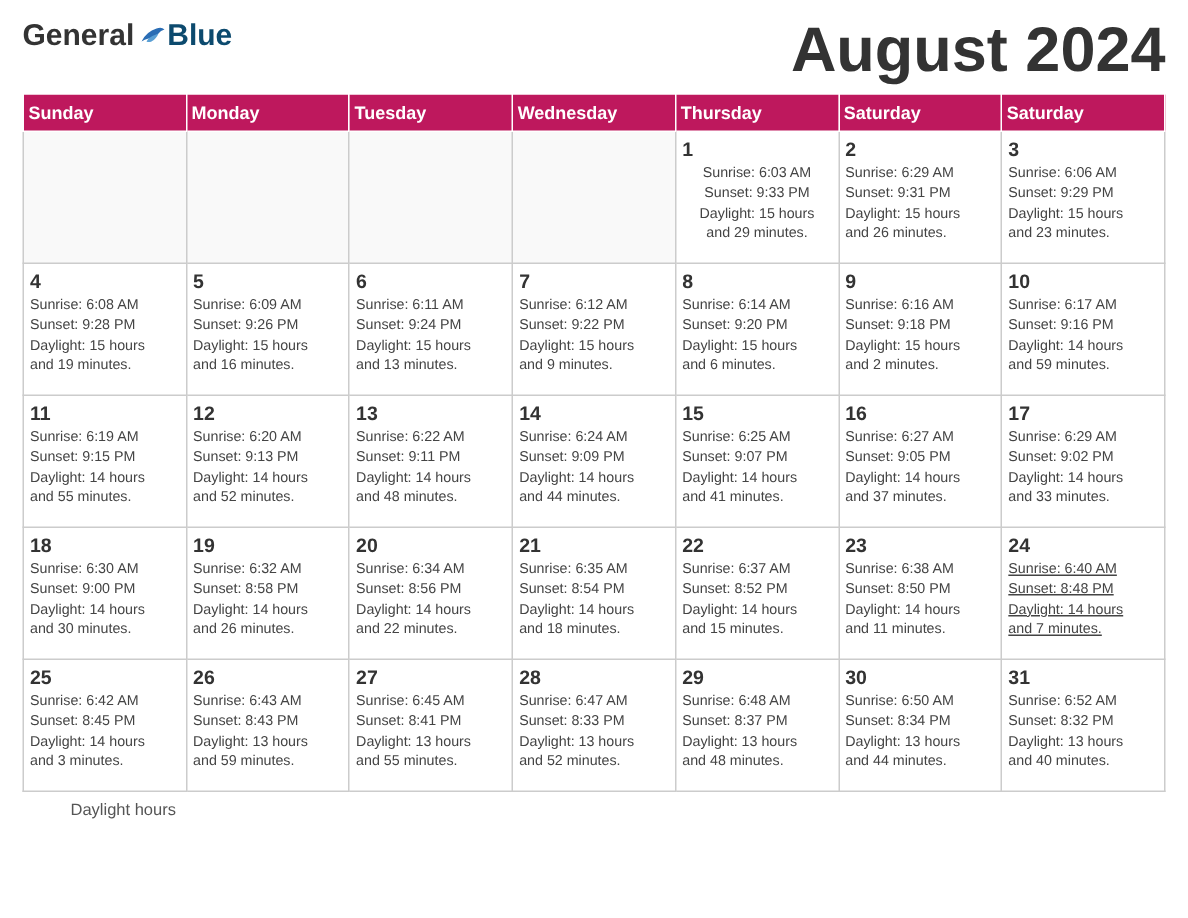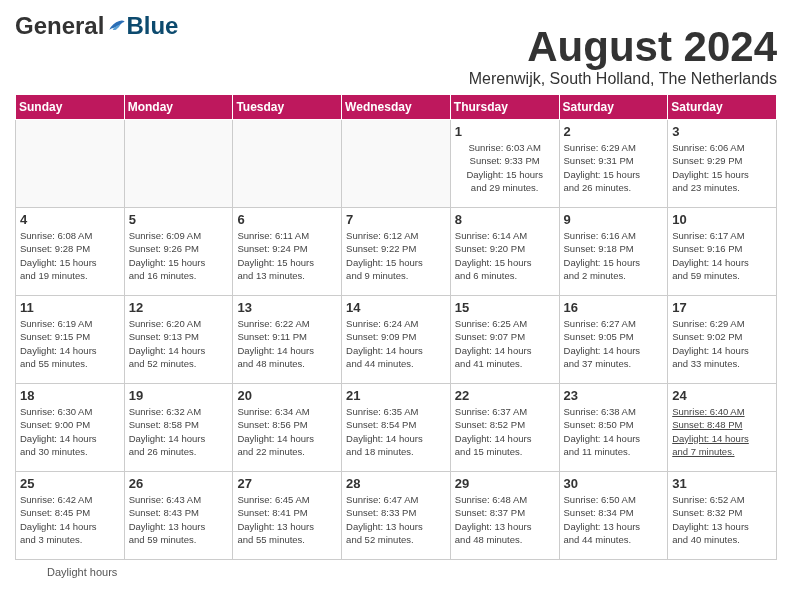--- a/index.html
+++ b/index.html
@@ -18,37 +18,36 @@
     }
     .logo {
       display: flex;
       flex-direction: column;
       align-items: flex-start;
       margin-top: 4px;
     }
     .logo-text {
       display: flex;
       align-items: center;
-      font-size: 24px;
+      font-size: 20px;
       font-weight: bold;
       color: #333;
       line-height: 1;
     }
     .logo-general { color: #333; }
     .logo-blue { color: #0c4a6e; }
     .logo-bird {
       width: 20px;
       height: 18px;
       margin-left: 2px;
     }
     .title-block {
       text-align: right;
       flex: 1;
       margin-left: 20px;
-      margin-top: 14px;
     }
     .month-title {
       font-size: 42px;
       font-weight: bold;
       color: #333;
       line-height: 1.1;
     }
     .location-title {
       font-size: 16px;
       color: #333;
@@ -109,21 +108,20 @@
       <span class="logo-general">General</span>
       <svg class="logo-bird" viewBox="0 0 30 25" xmlns="http://www.w3.org/2000/svg">
         <path d="M5,18 Q10,8 20,5 Q25,3 28,6 Q24,7 22,10 Q18,14 12,15 Q8,16 5,18Z" fill="#2a6db5"></path>
         <path d="M12,15 Q16,12 22,10 Q20,15 15,18 Q12,19 10,18Z" fill="#5a9fd4"></path>
       </svg>
       <span class="logo-blue">Blue</span>
     </div>
   </div>
   <div class="title-block">
     <div class="month-title">August 2024</div>
-    <div class="location-title">Merenwijk, South Holland, The Netherlands</div>
   </div>
 </div>
 
 <table class="calendar">
   <thead>
     <tr id="days-header">
         <th>Sunday</th>
         <th>Monday</th>
         <th>Tuesday</th>
         <th>Wednesday</th>

